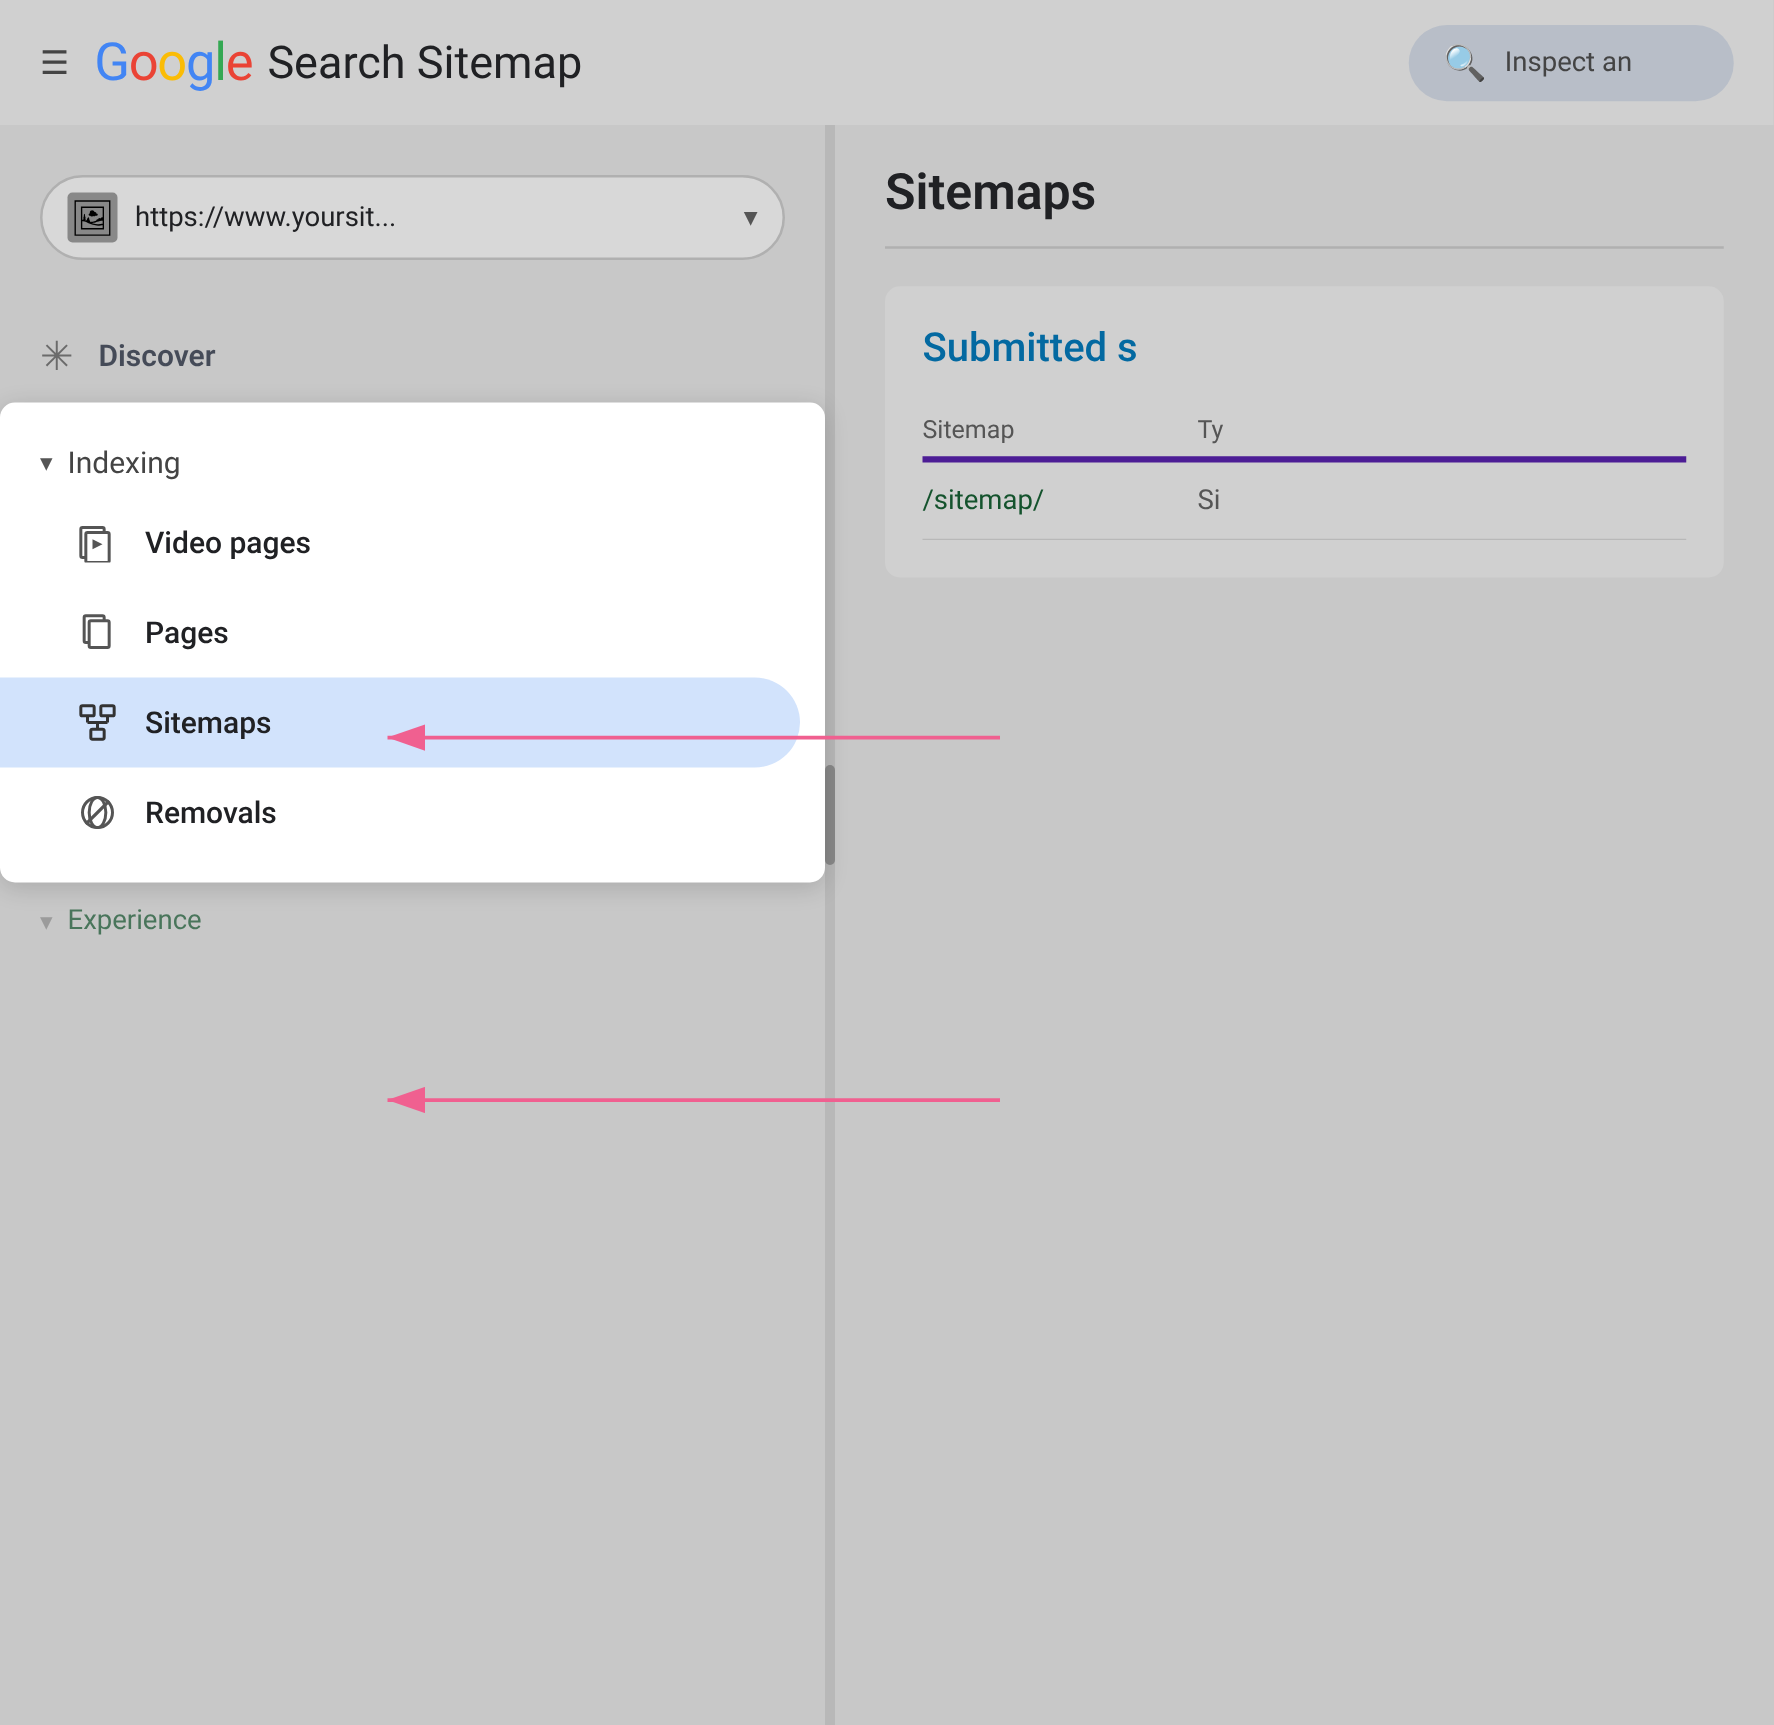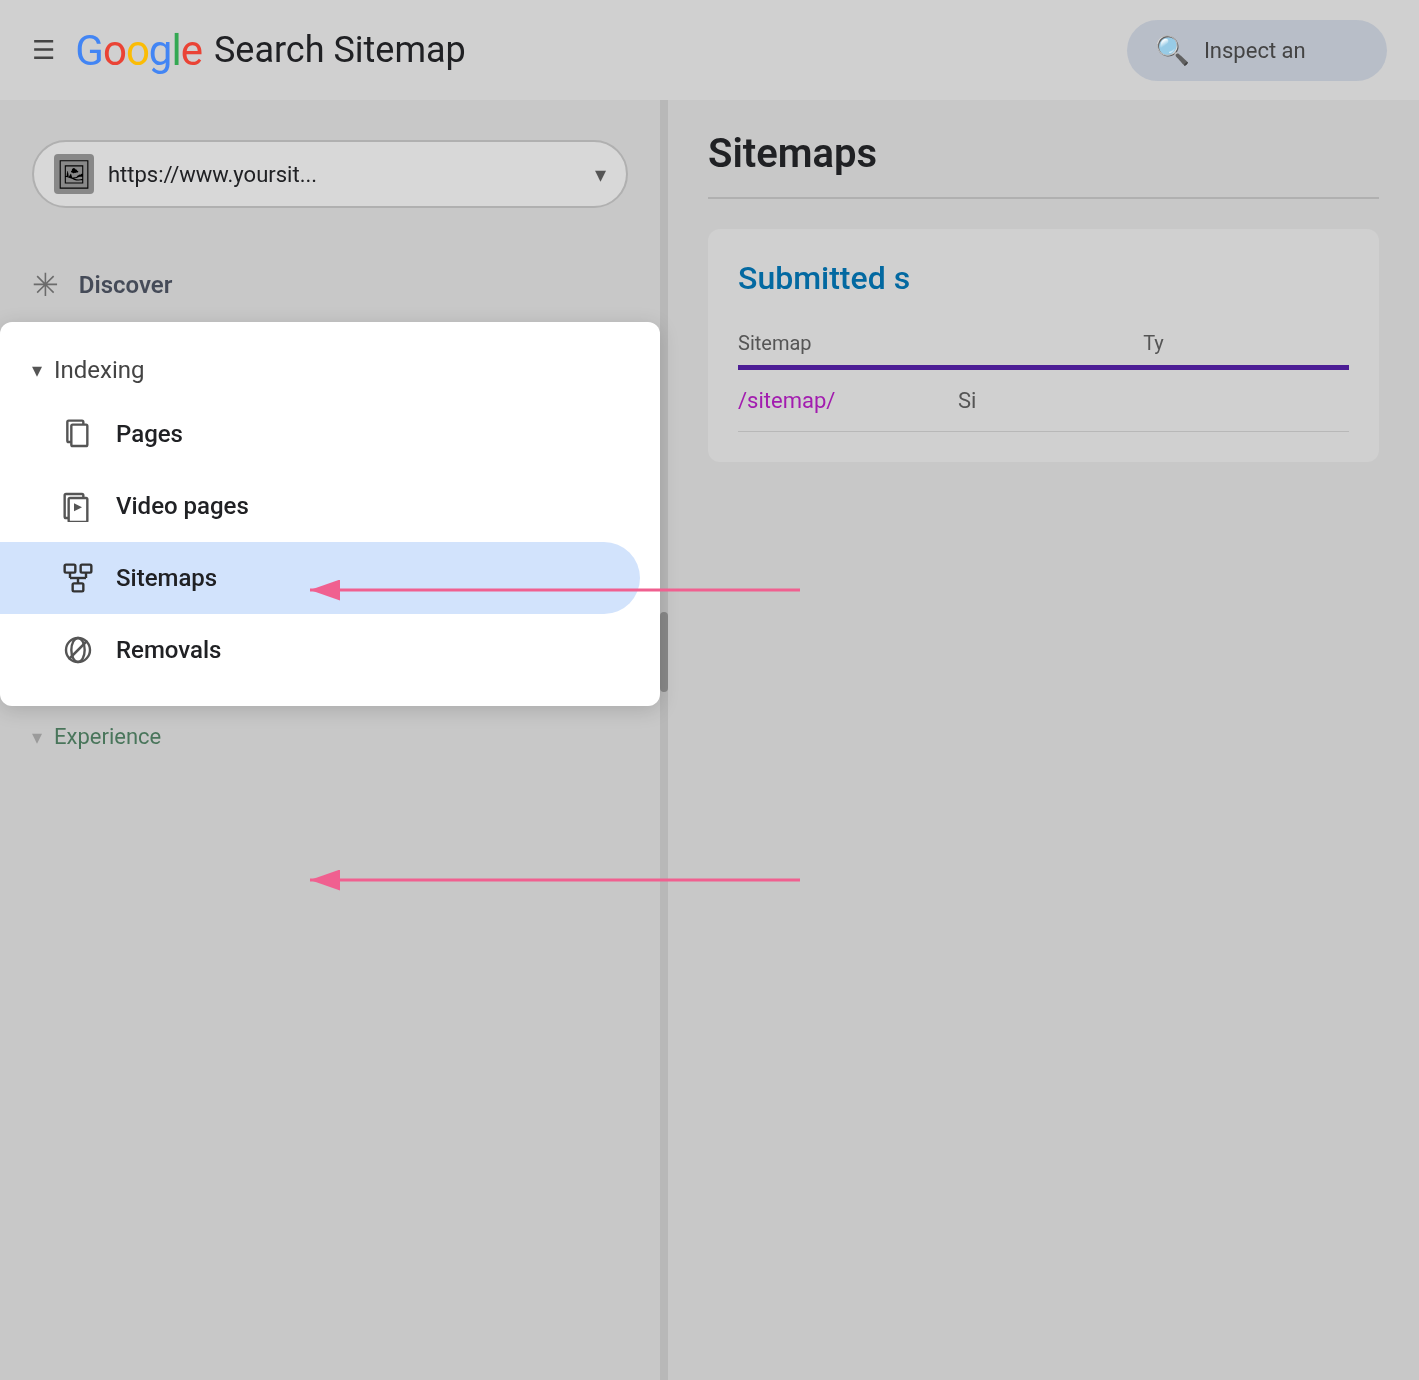--- a/index.html
+++ b/index.html
@@ -263,33 +263,32 @@
     .table-col-sitemap {
       font-size: 20px;
       color: #555;
       width: 220px;
     }
 
     .table-col-type {
       font-size: 20px;
       color: #555;
       flex: 1;
-      text-align: center;
     }
 
     .table-row-data {
       display: flex;
       padding: 18px 0;
       border-bottom: 1px solid #b8b8b8;
       align-items: center;
     }
 
     .table-cell-sitemap {
       font-size: 22px;
-      color: #a21caf;
+      color: #14532d;
       width: 220px;
     }
 
     .table-cell-type {
       font-size: 22px;
       color: #555;
       flex: 1;
     }
 
     .scrollbar-thumb {
@@ -360,37 +359,37 @@
 
       <div class="dropdown-panel">
 
         <div class="section-header">
           <span class="chevron-down-icon">▾</span>
           <span class="section-label">Indexing</span>
         </div>
 
         <div class="nav-item">
           <div class="nav-icon">
-            <svg class="pages-icon-svg" viewBox="0 0 24 24" fill="none" stroke="#555" stroke-width="1.8">
-              <rect x="4" y="2" width="12" height="16" rx="1" ry="1"></rect>
-              <rect x="7" y="5" width="12" height="16" rx="1" ry="1" fill="white" stroke="#555"></rect>
-            </svg>
-          </div>
-          <span class="nav-label">Pages</span>
-        </div>
-
-        <div class="nav-item">
-          <div class="nav-icon">
             <svg class="video-icon-svg" viewBox="0 0 24 24" fill="none" stroke="#555" stroke-width="1.8">
               <rect x="2" y="3" width="14" height="18" rx="1" ry="1"></rect>
               <rect x="5" y="6" width="14" height="18" rx="1" ry="1" fill="white" stroke="#555"></rect>
               <polygon points="9,10 9,16 15,13" fill="#555" stroke="none"></polygon>
             </svg>
           </div>
           <span class="nav-label">Video pages</span>
+        </div>
+
+        <div class="nav-item">
+          <div class="nav-icon">
+            <svg class="pages-icon-svg" viewBox="0 0 24 24" fill="none" stroke="#555" stroke-width="1.8">
+              <rect x="4" y="2" width="12" height="16" rx="1" ry="1"></rect>
+              <rect x="7" y="5" width="12" height="16" rx="1" ry="1" fill="white" stroke="#555"></rect>
+            </svg>
+          </div>
+          <span class="nav-label">Pages</span>
         </div>
 
         <div class="nav-item active">
           <div class="nav-icon">
             <svg class="sitemaps-icon-svg" viewBox="0 0 24 24" fill="none" stroke="#333" stroke-width="1.8">
               <rect x="2" y="2" width="8" height="6" rx="1"></rect>
               <rect x="14" y="2" width="8" height="6" rx="1"></rect>
               <rect x="8" y="16" width="8" height="6" rx="1"></rect>
               <line x1="6" y1="8" x2="6" y2="12"></line>
               <line x1="18" y1="8" x2="18" y2="12"></line>

